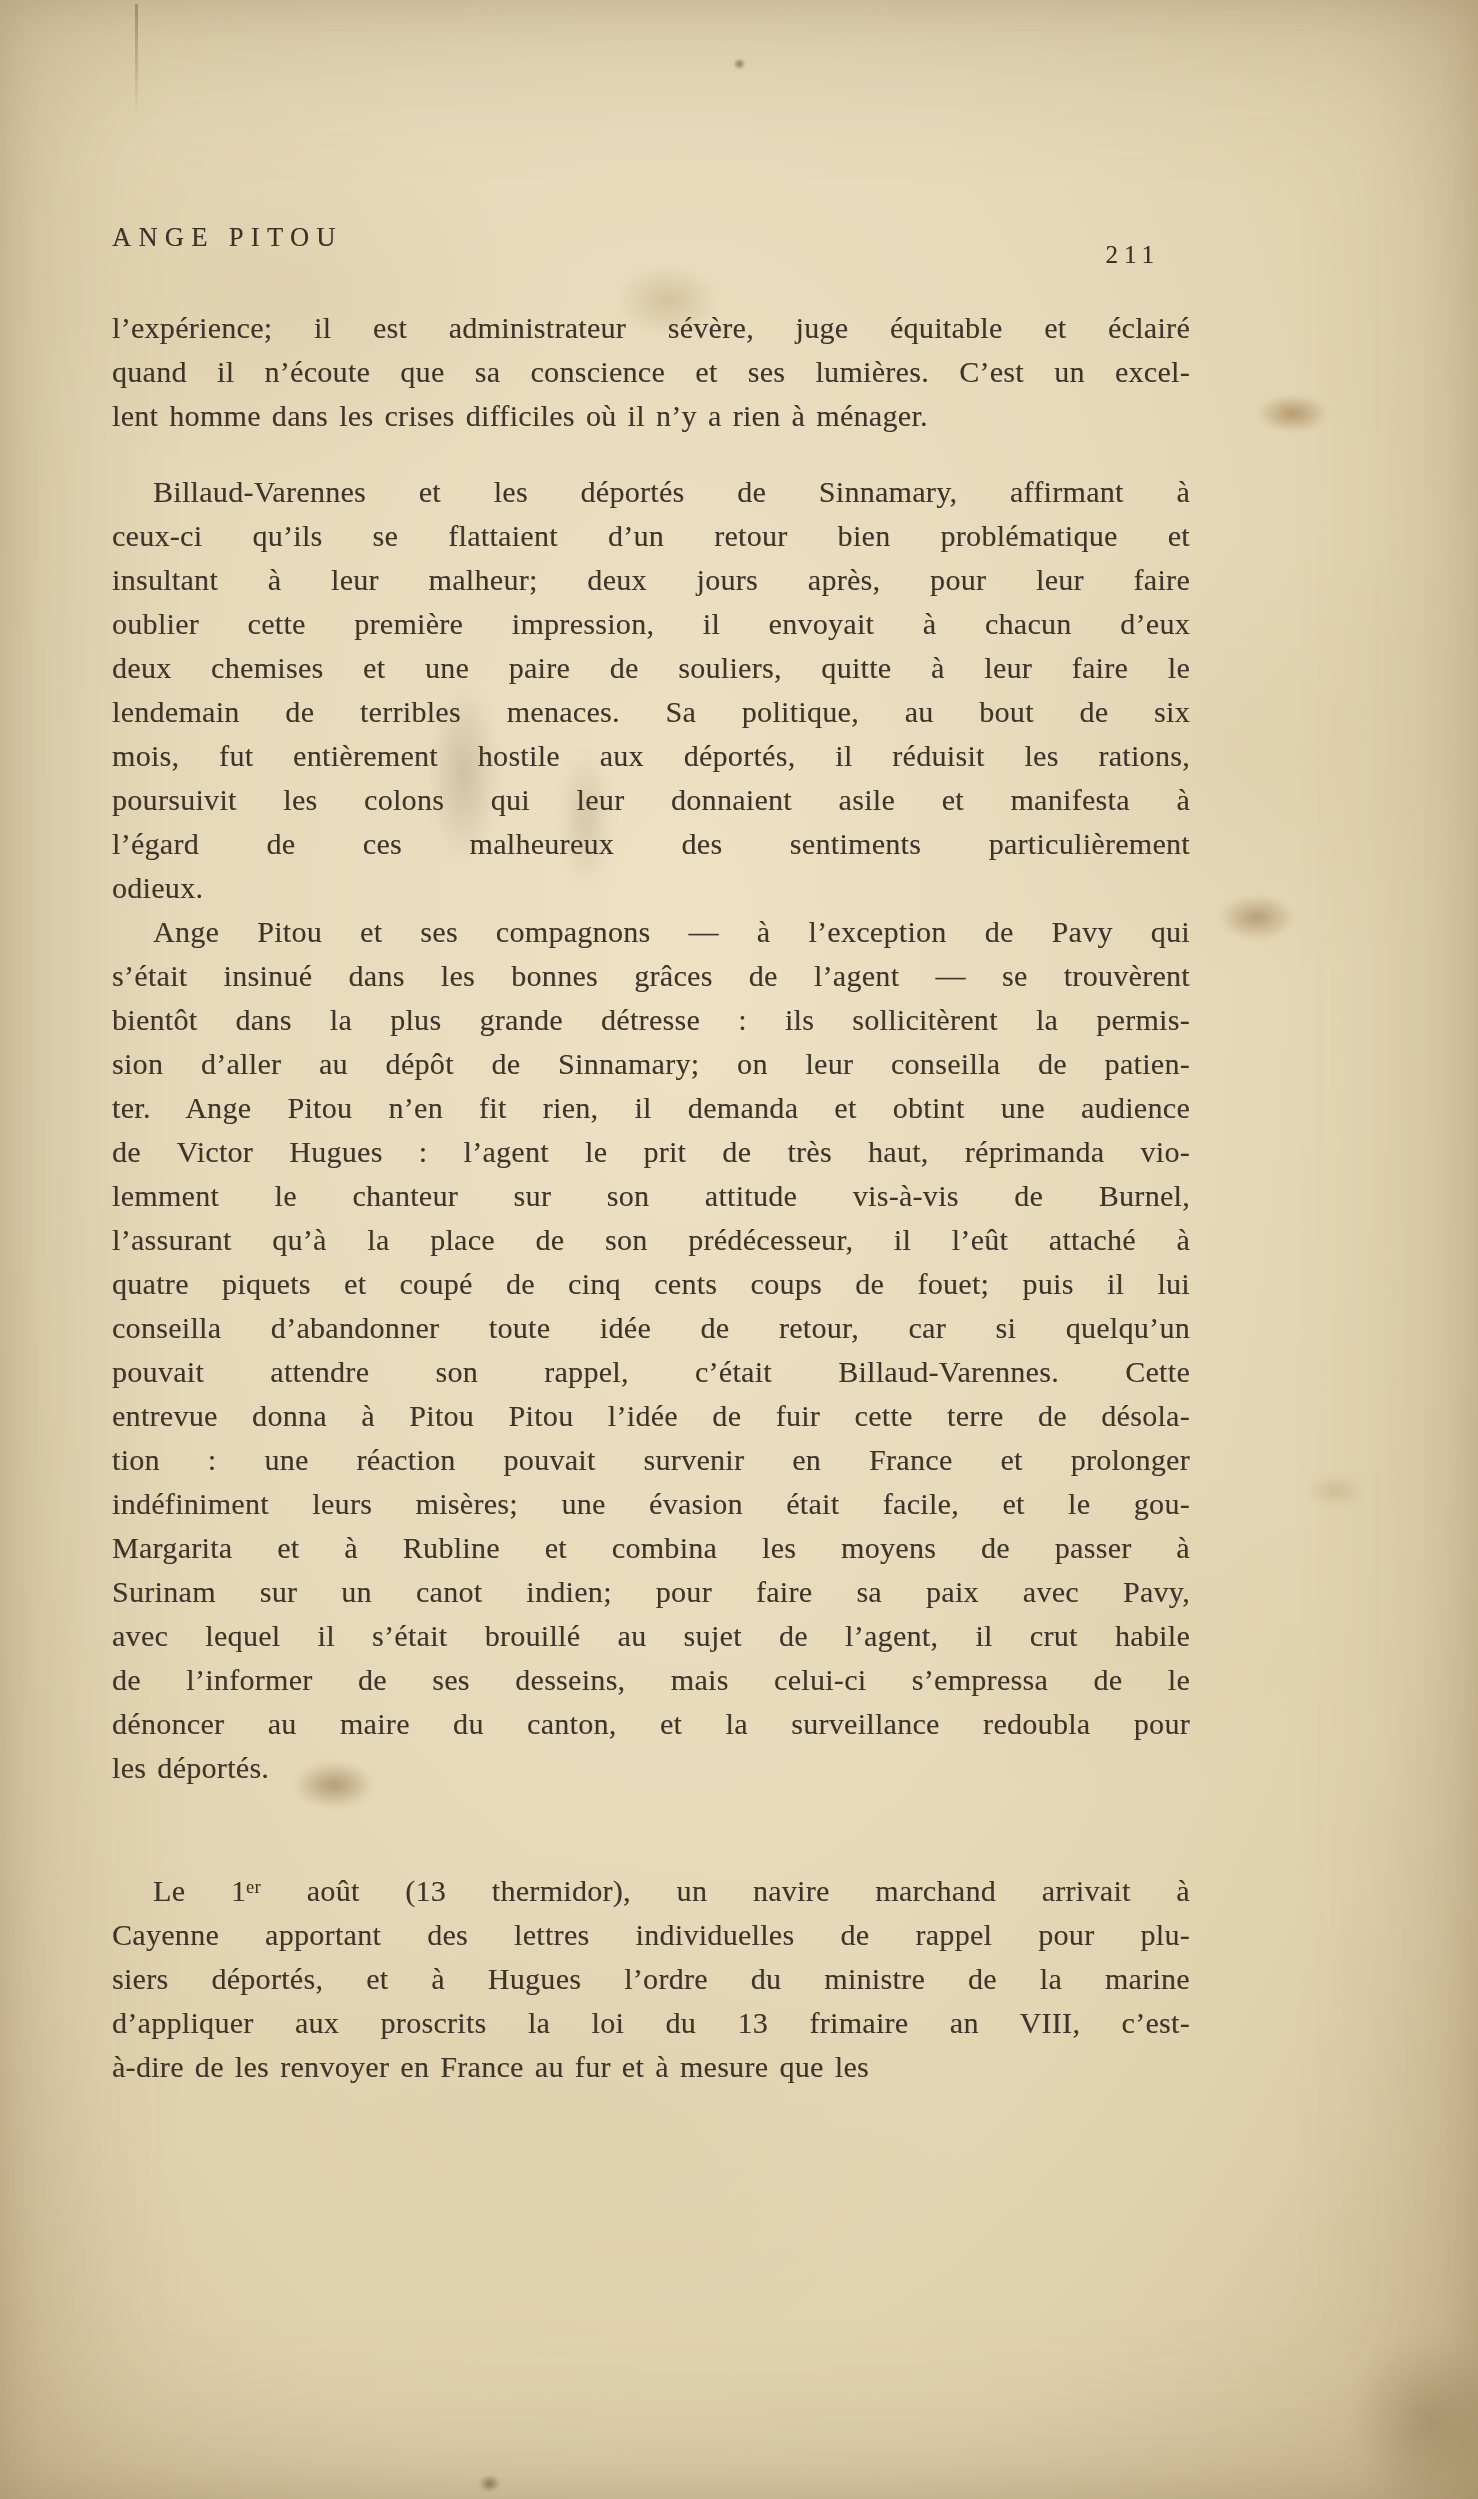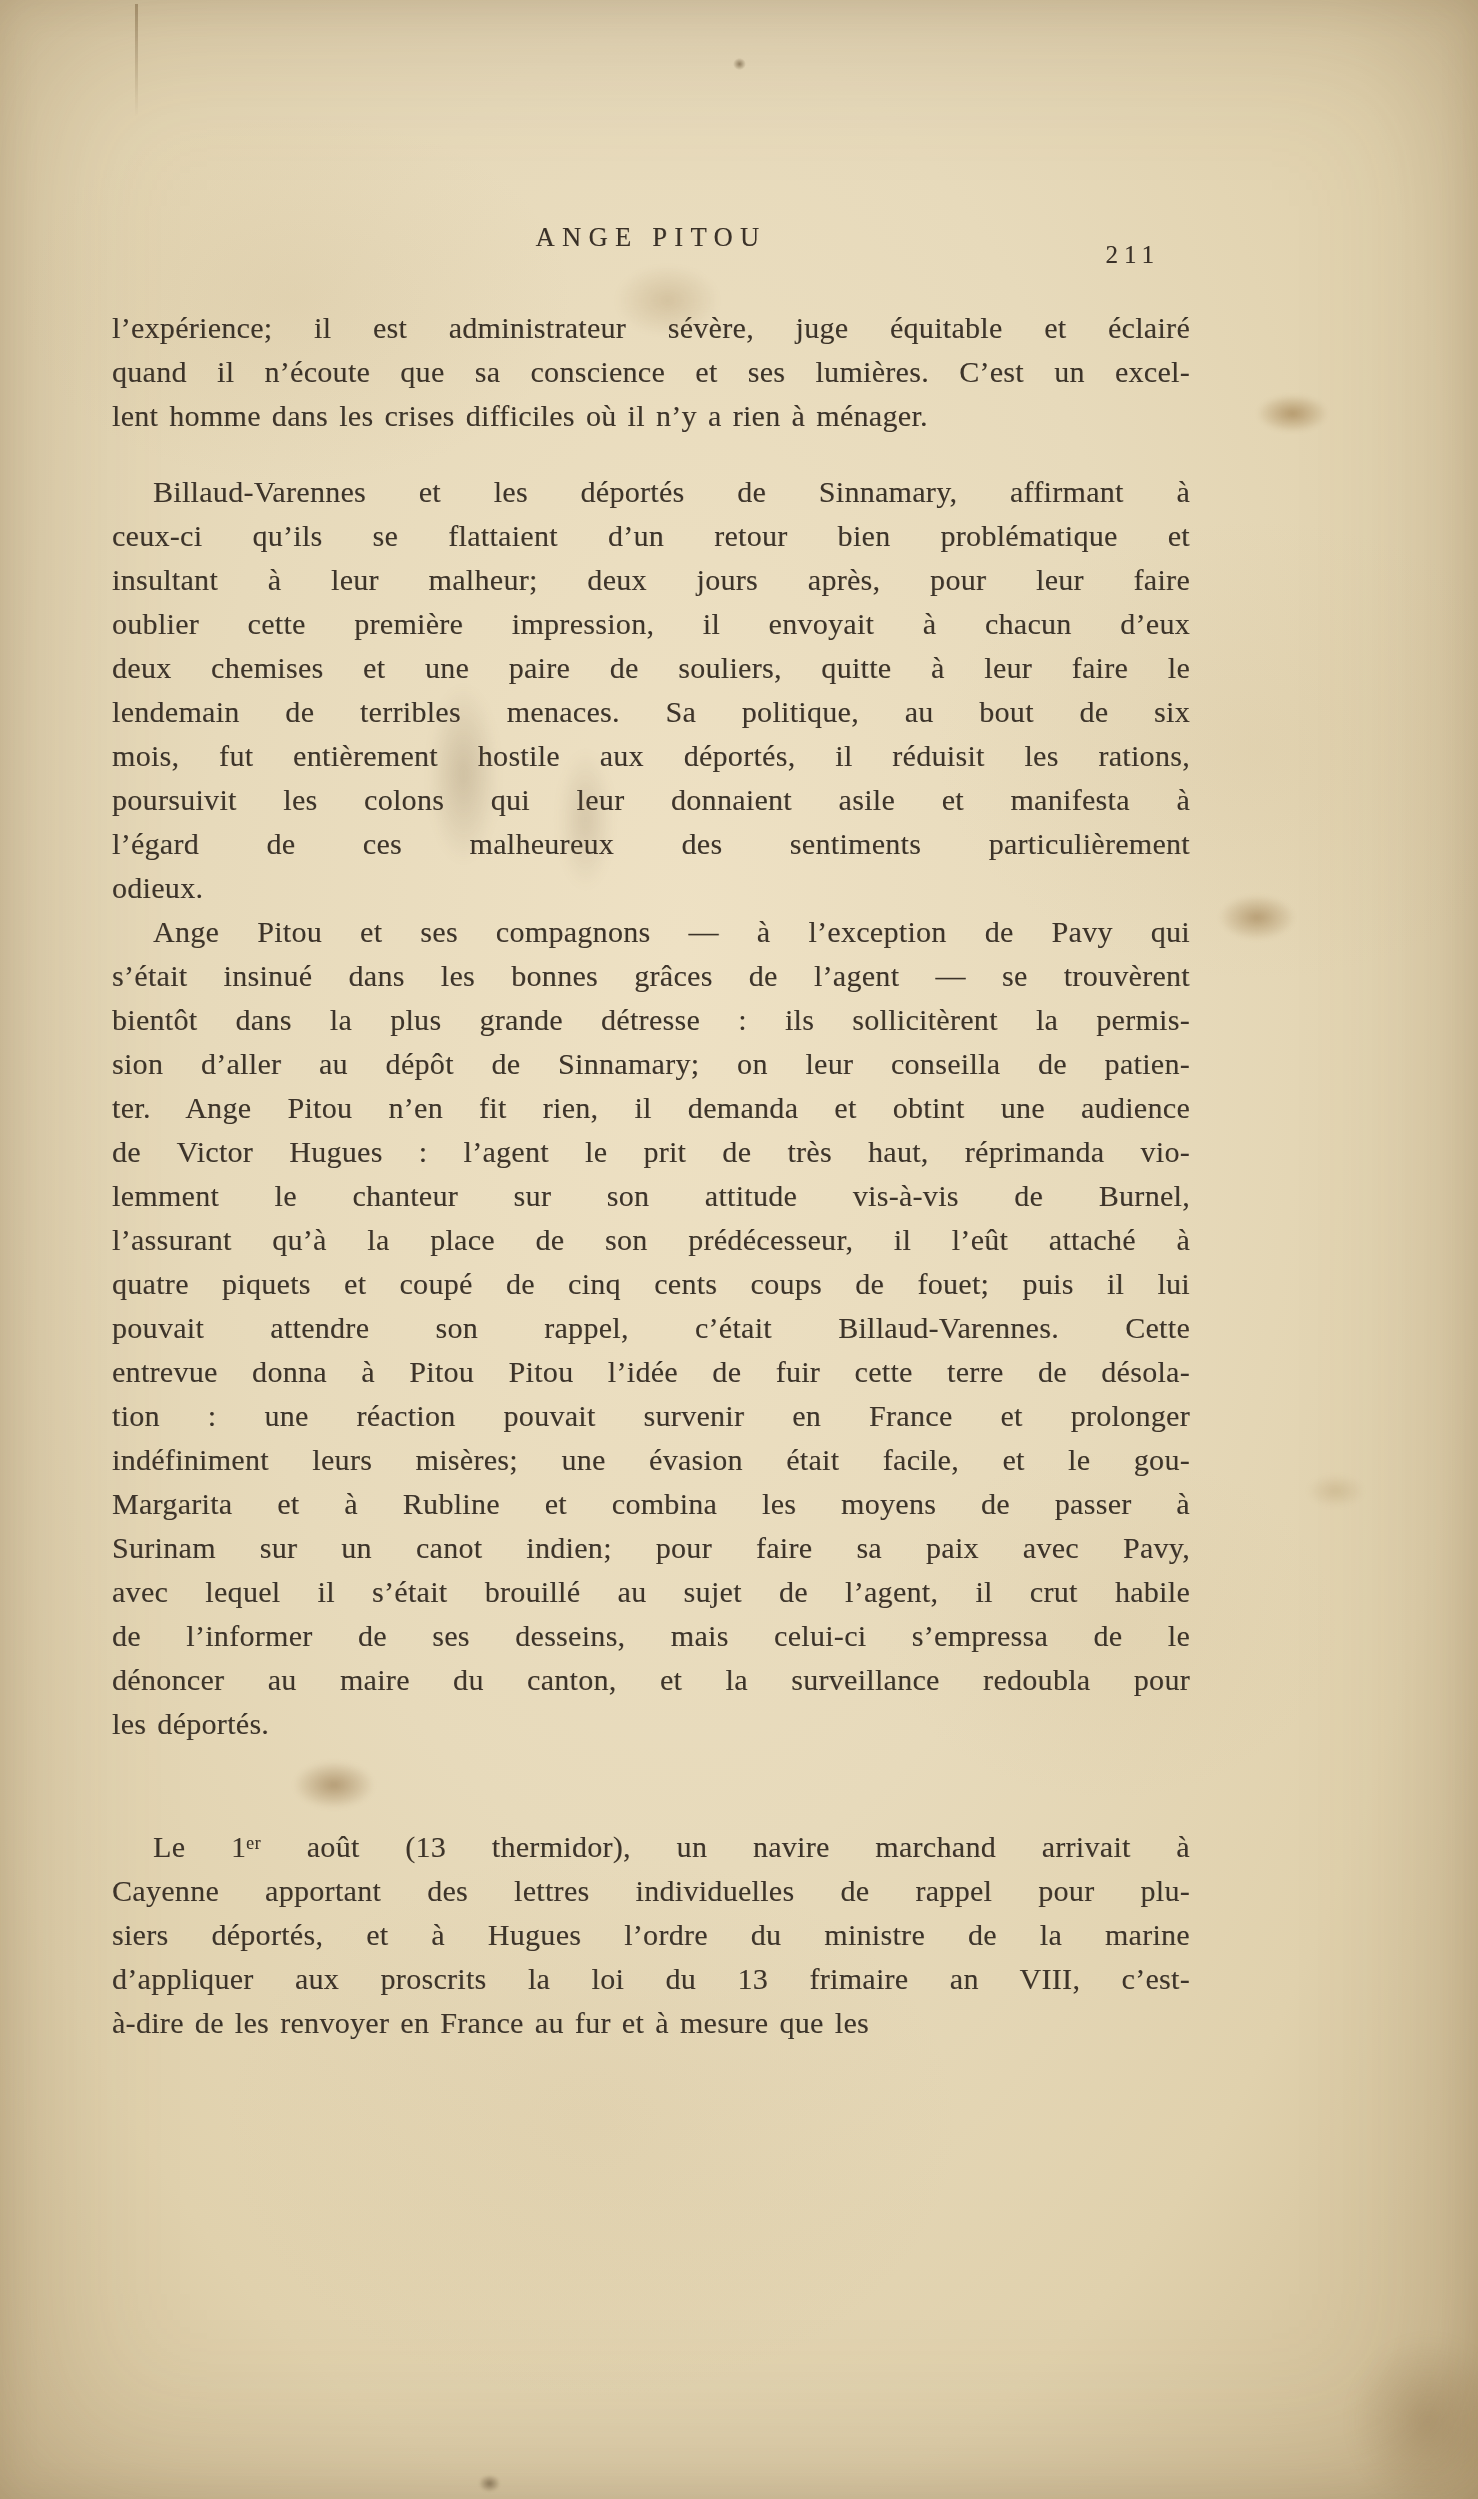--- a/index.html
+++ b/index.html
@@ -23,21 +23,21 @@
       radial-gradient(ellipse 529px 397px at 40% 85%, rgba(190,165,120,0.10), transparent 70%),
       radial-gradient(ellipse 331px 251px at 75% 65%, rgba(200,175,130,0.10), transparent 70%);
   }
 
   .header {
     position: absolute;
     top: 222px; left: 112px; width: 1078px; height: 40px;
   }
   .running-title {
     display: block;
-    text-align: center;
+    text-align: left;
     font-size: 26.5px;
     letter-spacing: 7.3px;
     color: #3a3128;
     text-shadow: 0.4px 0.4px 0.5px rgba(58,49,40,0.35);
   }
   .page-number {
     position: absolute;
     right: 30px; top: 19px;
     font-size: 25px;
     letter-spacing: 6px;
@@ -155,20 +155,21 @@
     <div class="paragraph indent">
         <div class="line">Ange Pitou et ses compagnons — à l’exception de Pavy qui</div>
         <div class="line">s’était insinué dans les bonnes grâces de l’agent — se trouvèrent</div>
         <div class="line">bientôt dans la plus grande détresse : ils sollicitèrent la permis-</div>
         <div class="line">sion d’aller au dépôt de Sinnamary; on leur conseilla de patien-</div>
         <div class="line">ter. Ange Pitou n’en fit rien, il demanda et obtint une audience</div>
         <div class="line">de Victor Hugues : l’agent le prit de très haut, réprimanda vio-</div>
         <div class="line">lemment le chanteur sur son attitude vis-à-vis de Burnel,</div>
         <div class="line">l’assurant qu’à la place de son prédécesseur, il l’eût attaché à</div>
         <div class="line">quatre piquets et coupé de cinq cents coups de fouet; puis il lui</div>
+        <div class="line">conseilla d’abandonner toute idée de retour, car si quelqu’un</div>
         <div class="line">pouvait attendre son rappel, c’était Billaud-Varennes. Cette</div>
         <div class="line">entrevue donna à Pitou Pitou l’idée de fuir cette terre de désola-</div>
         <div class="line">tion : une réaction pouvait survenir en France et prolonger</div>
         <div class="line">indéfiniment leurs misères; une évasion était facile, et le gou-</div>
         <div class="line">Margarita et à Rubline et combina les moyens de passer à</div>
         <div class="line">Surinam sur un canot indien; pour faire sa paix avec Pavy,</div>
         <div class="line">avec lequel il s’était brouillé au sujet de l’agent, il crut habile</div>
         <div class="line">de l’informer de ses desseins, mais celui-ci s’empressa de le</div>
         <div class="line">dénoncer au maire du canton, et la surveillance redoubla pour</div>
         <div class="line last">les déportés.</div>

